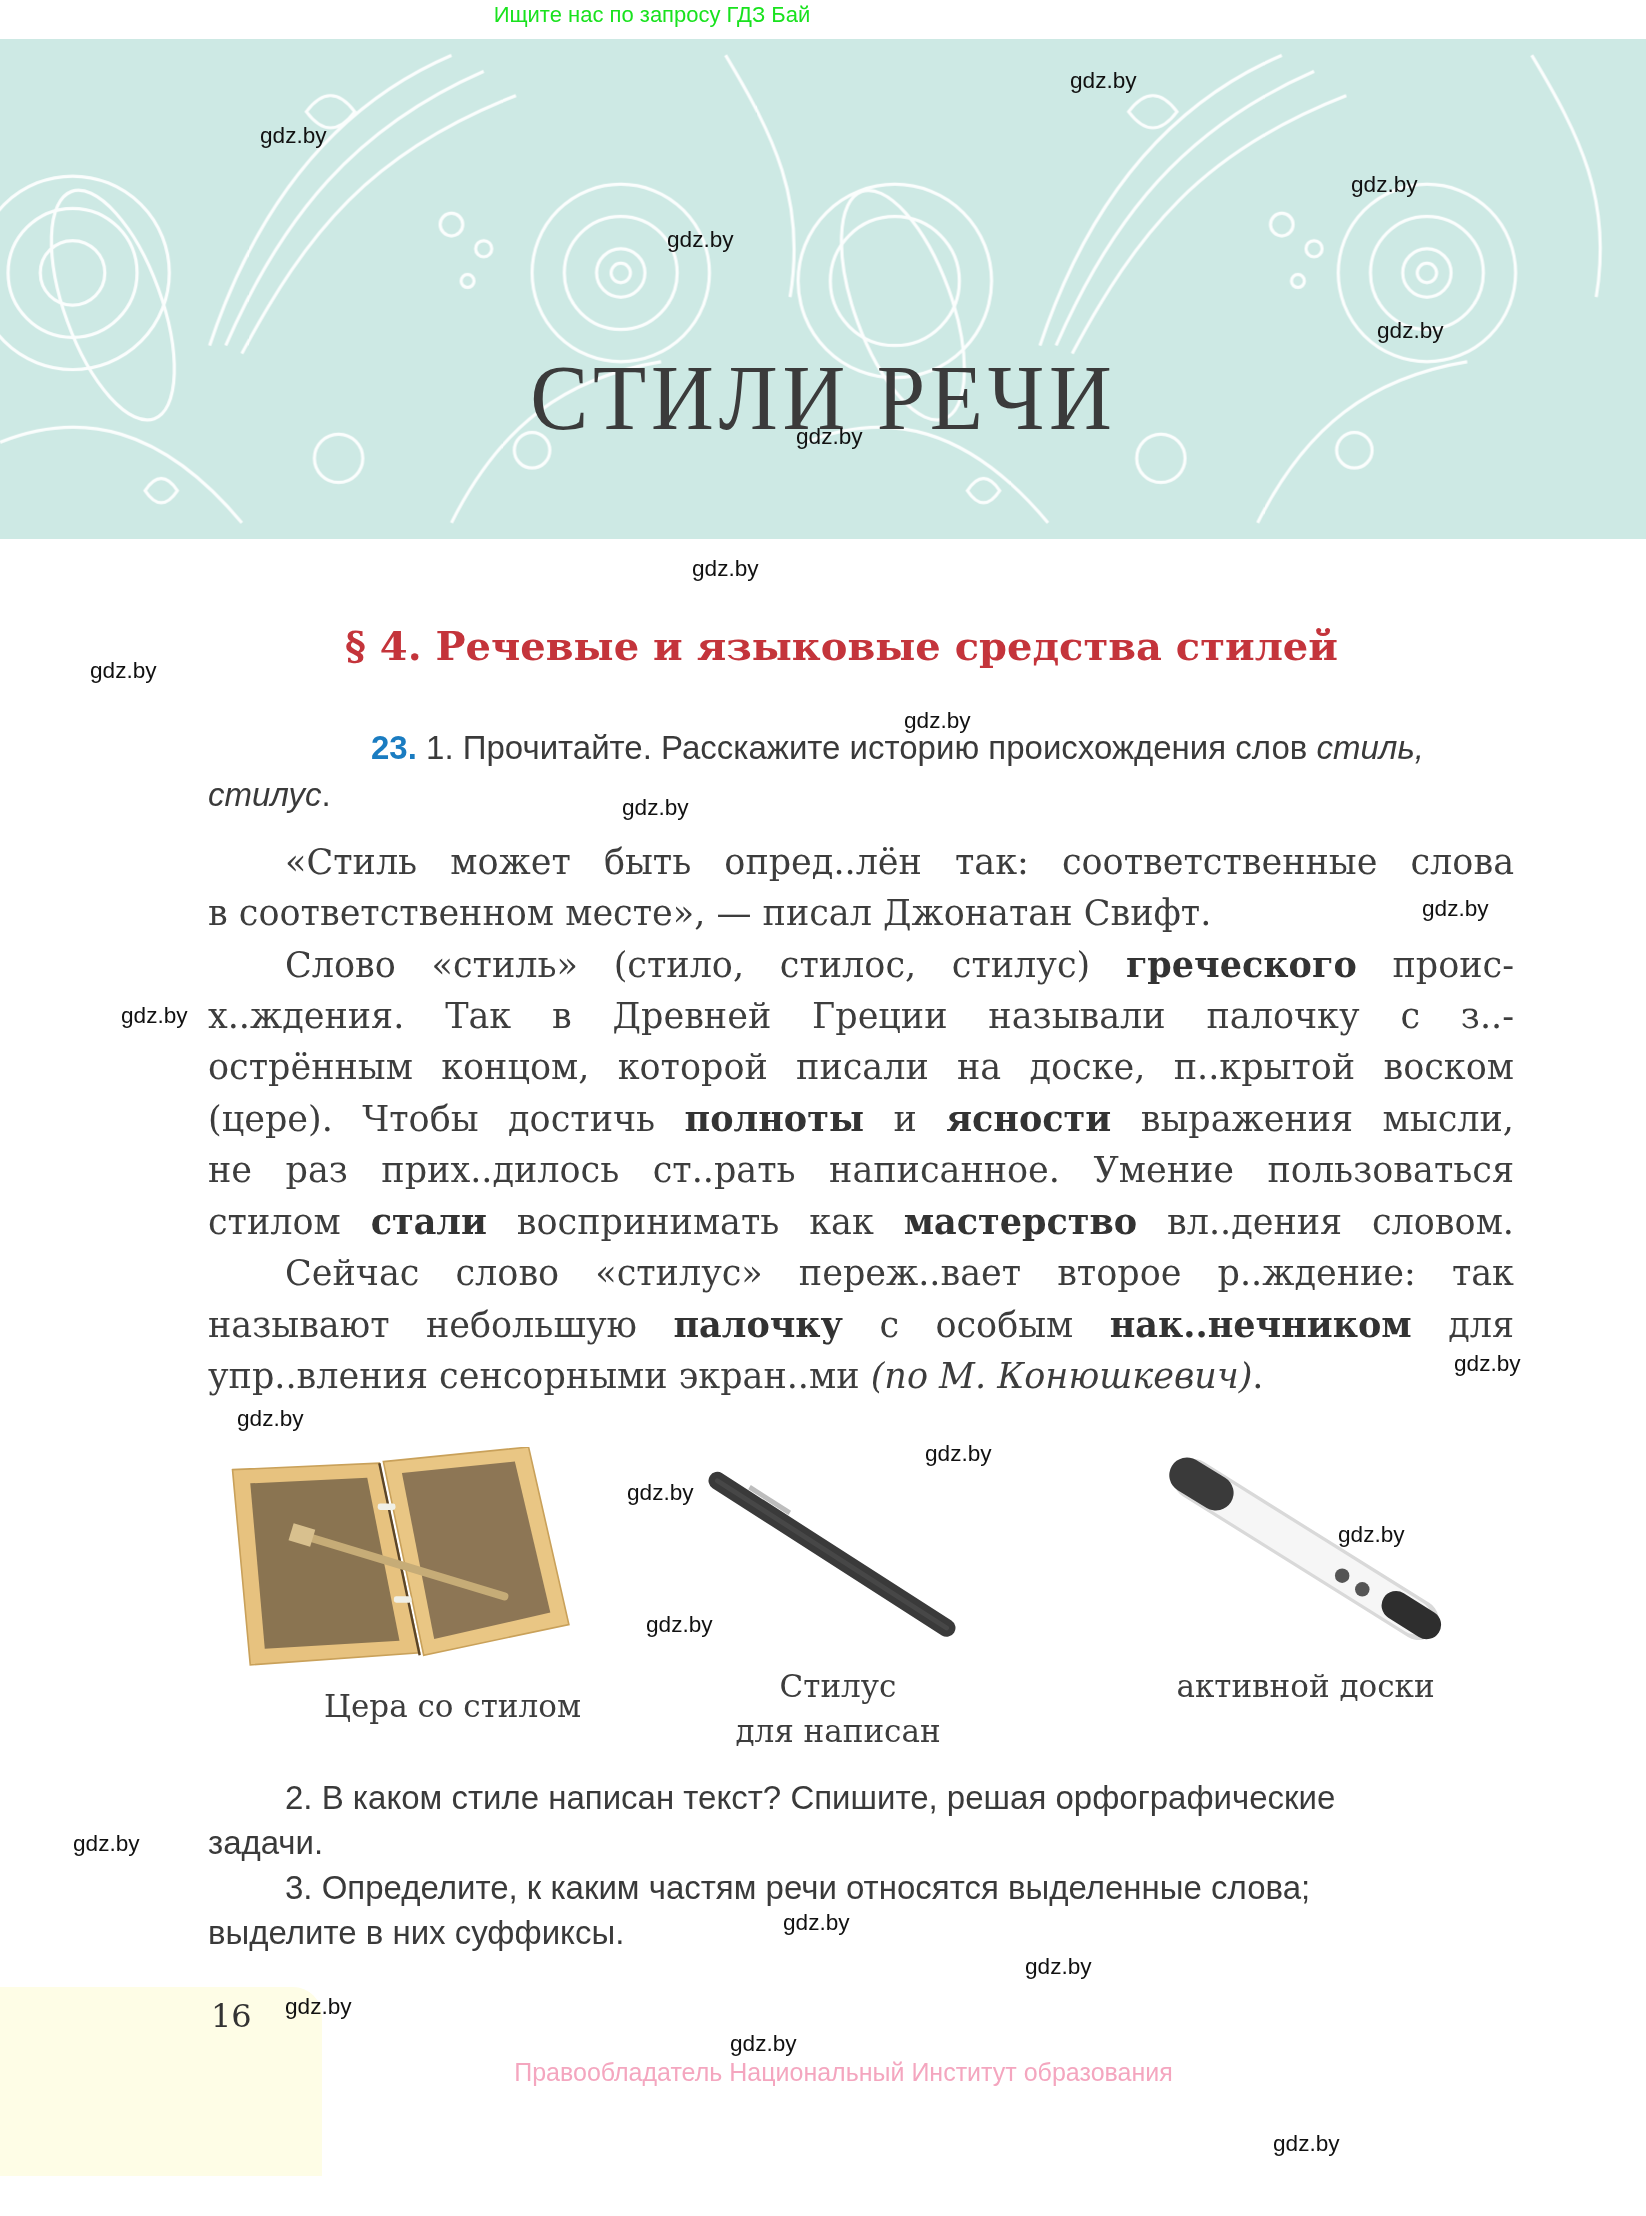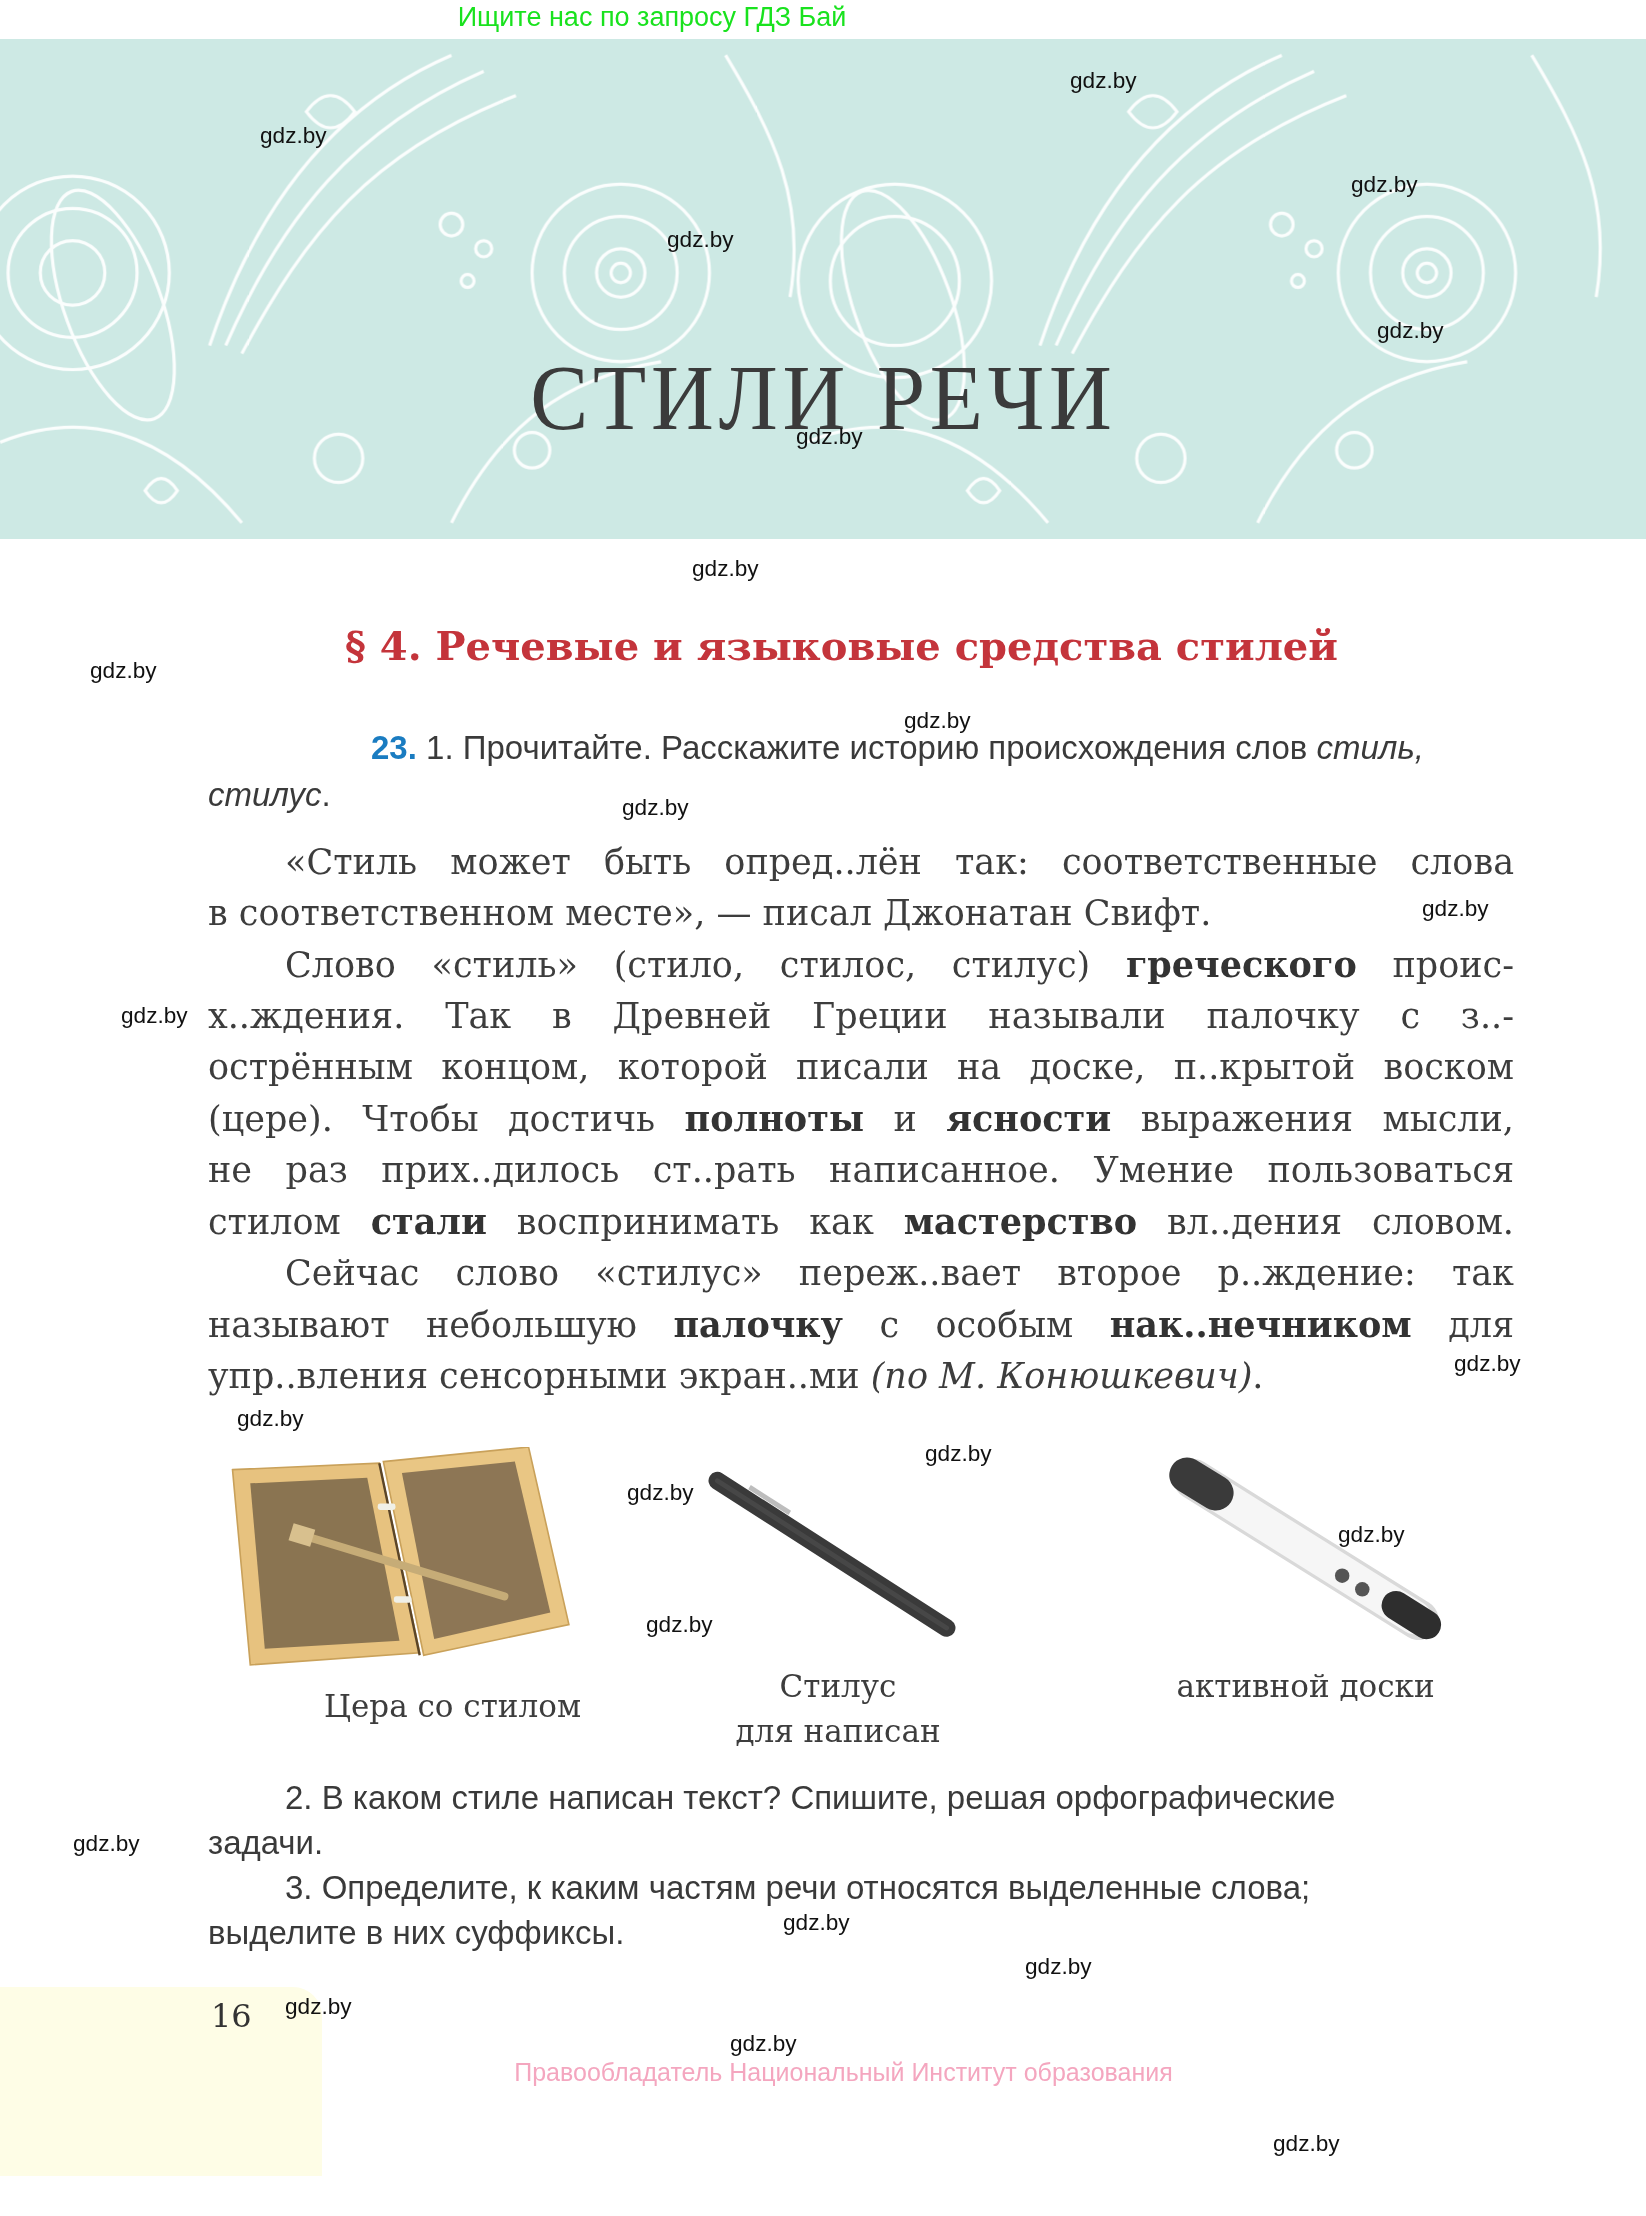--- a/index.html
+++ b/index.html
@@ -4,21 +4,21 @@
 <style>
   html, body { margin:0; padding:0; }
   body {
     width:1647px; height:2216px; position:relative; overflow:hidden;
     background:#ffffff; color:#3a3a3a;
     font-family:"DejaVu Serif", serif;
   }
   .abs { position:absolute; }
   .top-link {
     left:0; top:1.6px; width:1304px; text-align:center;
-    font-family:"Liberation Sans", sans-serif; font-size:27px; color:#19e21e;
+    font-family:"Liberation Sans", sans-serif; font-size:22px; color:#19e21e;
     text-decoration:none;
   }
   .banner {
     left:0; top:39px; width:1647px; height:500px;
     background:#cde9e4; overflow:hidden;
   }
   .banner svg { position:absolute; left:0; top:0; }
   .banner-title {
     left:0; width:1647px; top:347px; text-align:center;
     font-family:"Liberation Serif", serif; font-size:87px; color:#3b3b3b;

